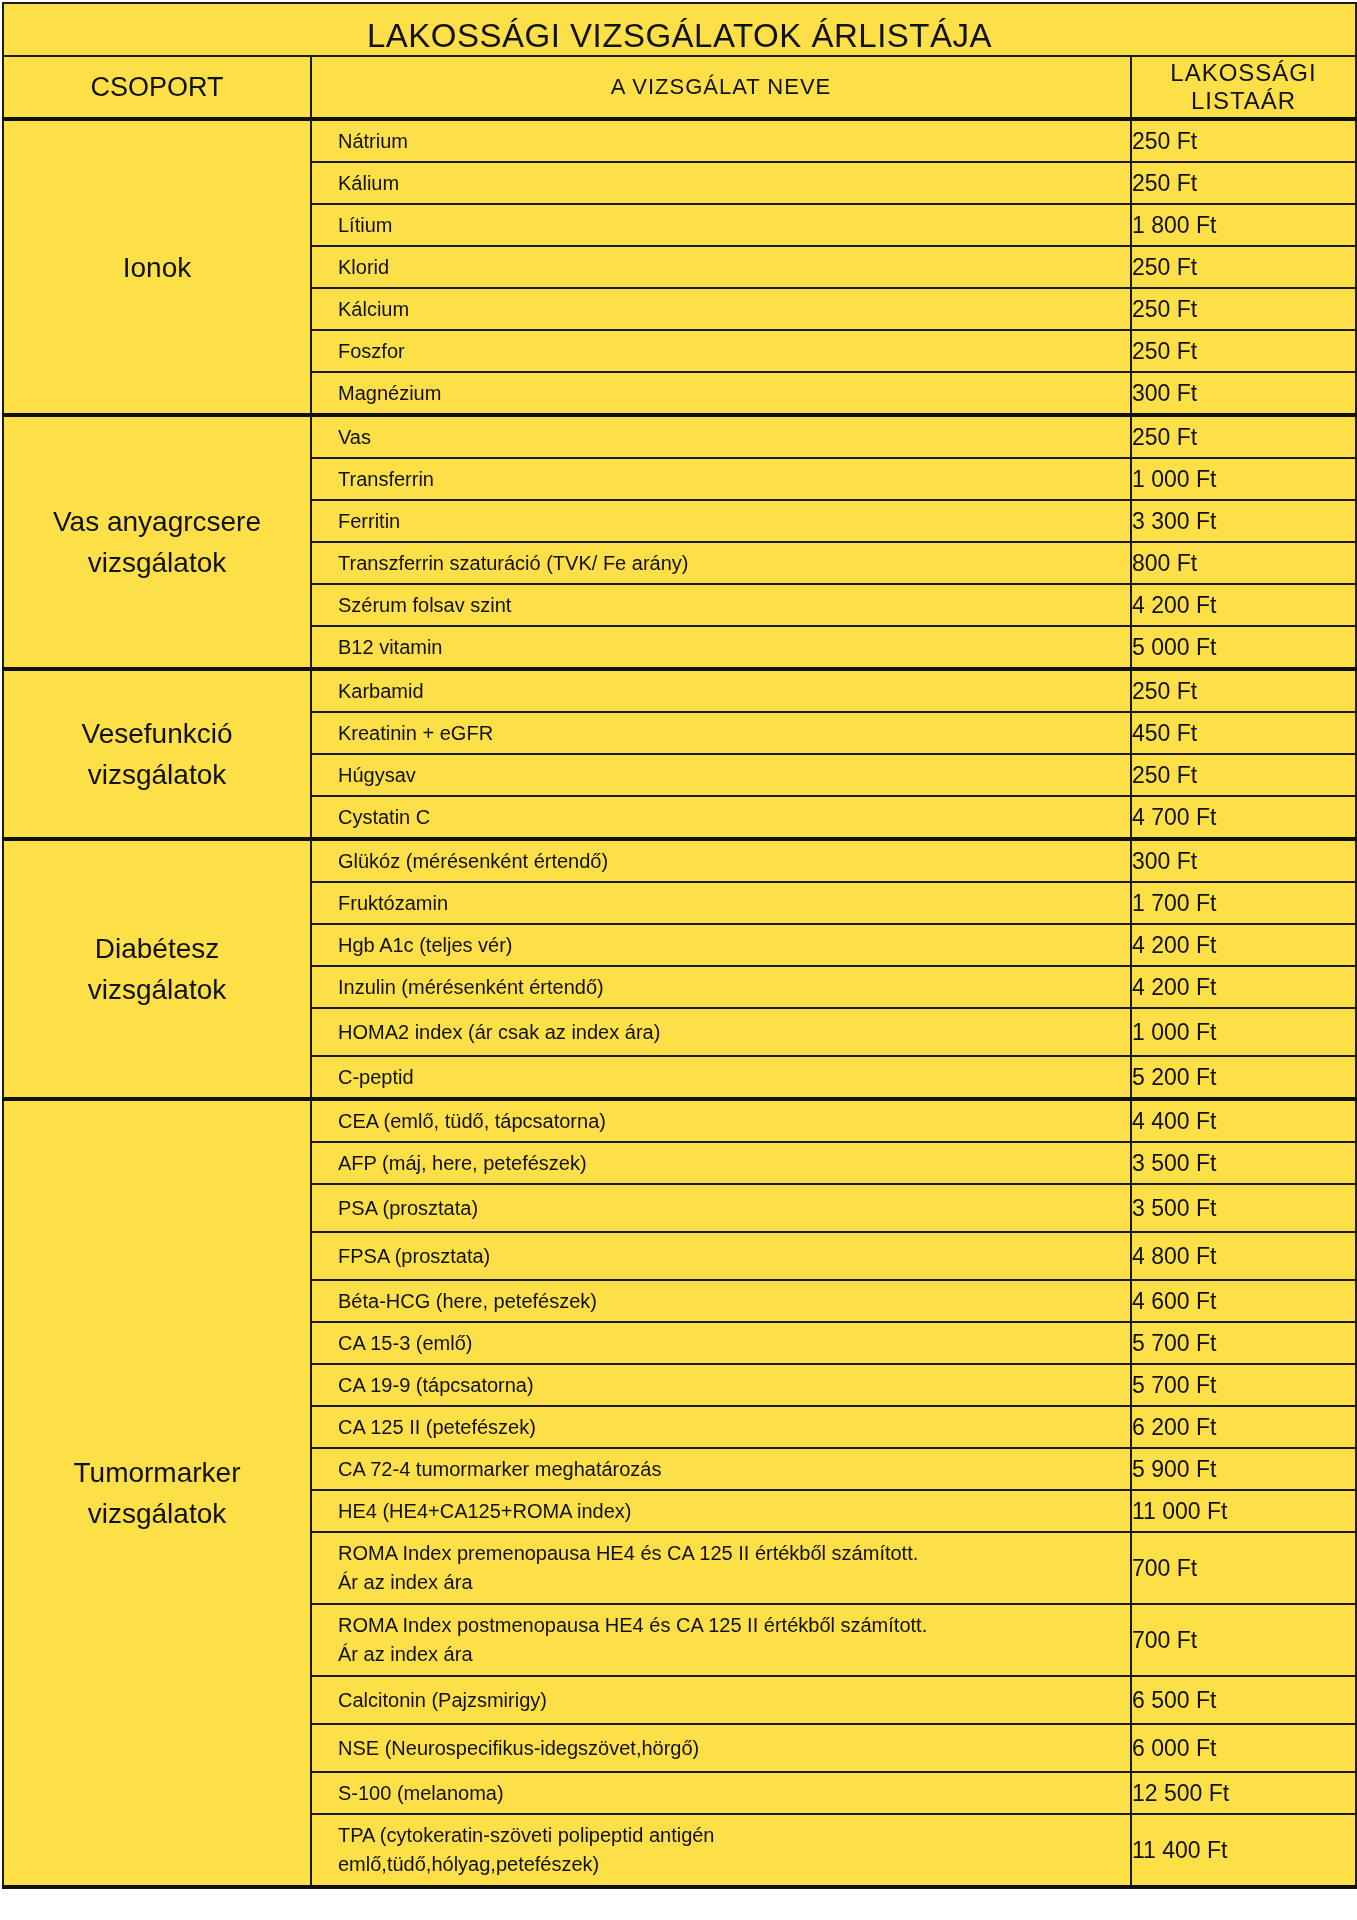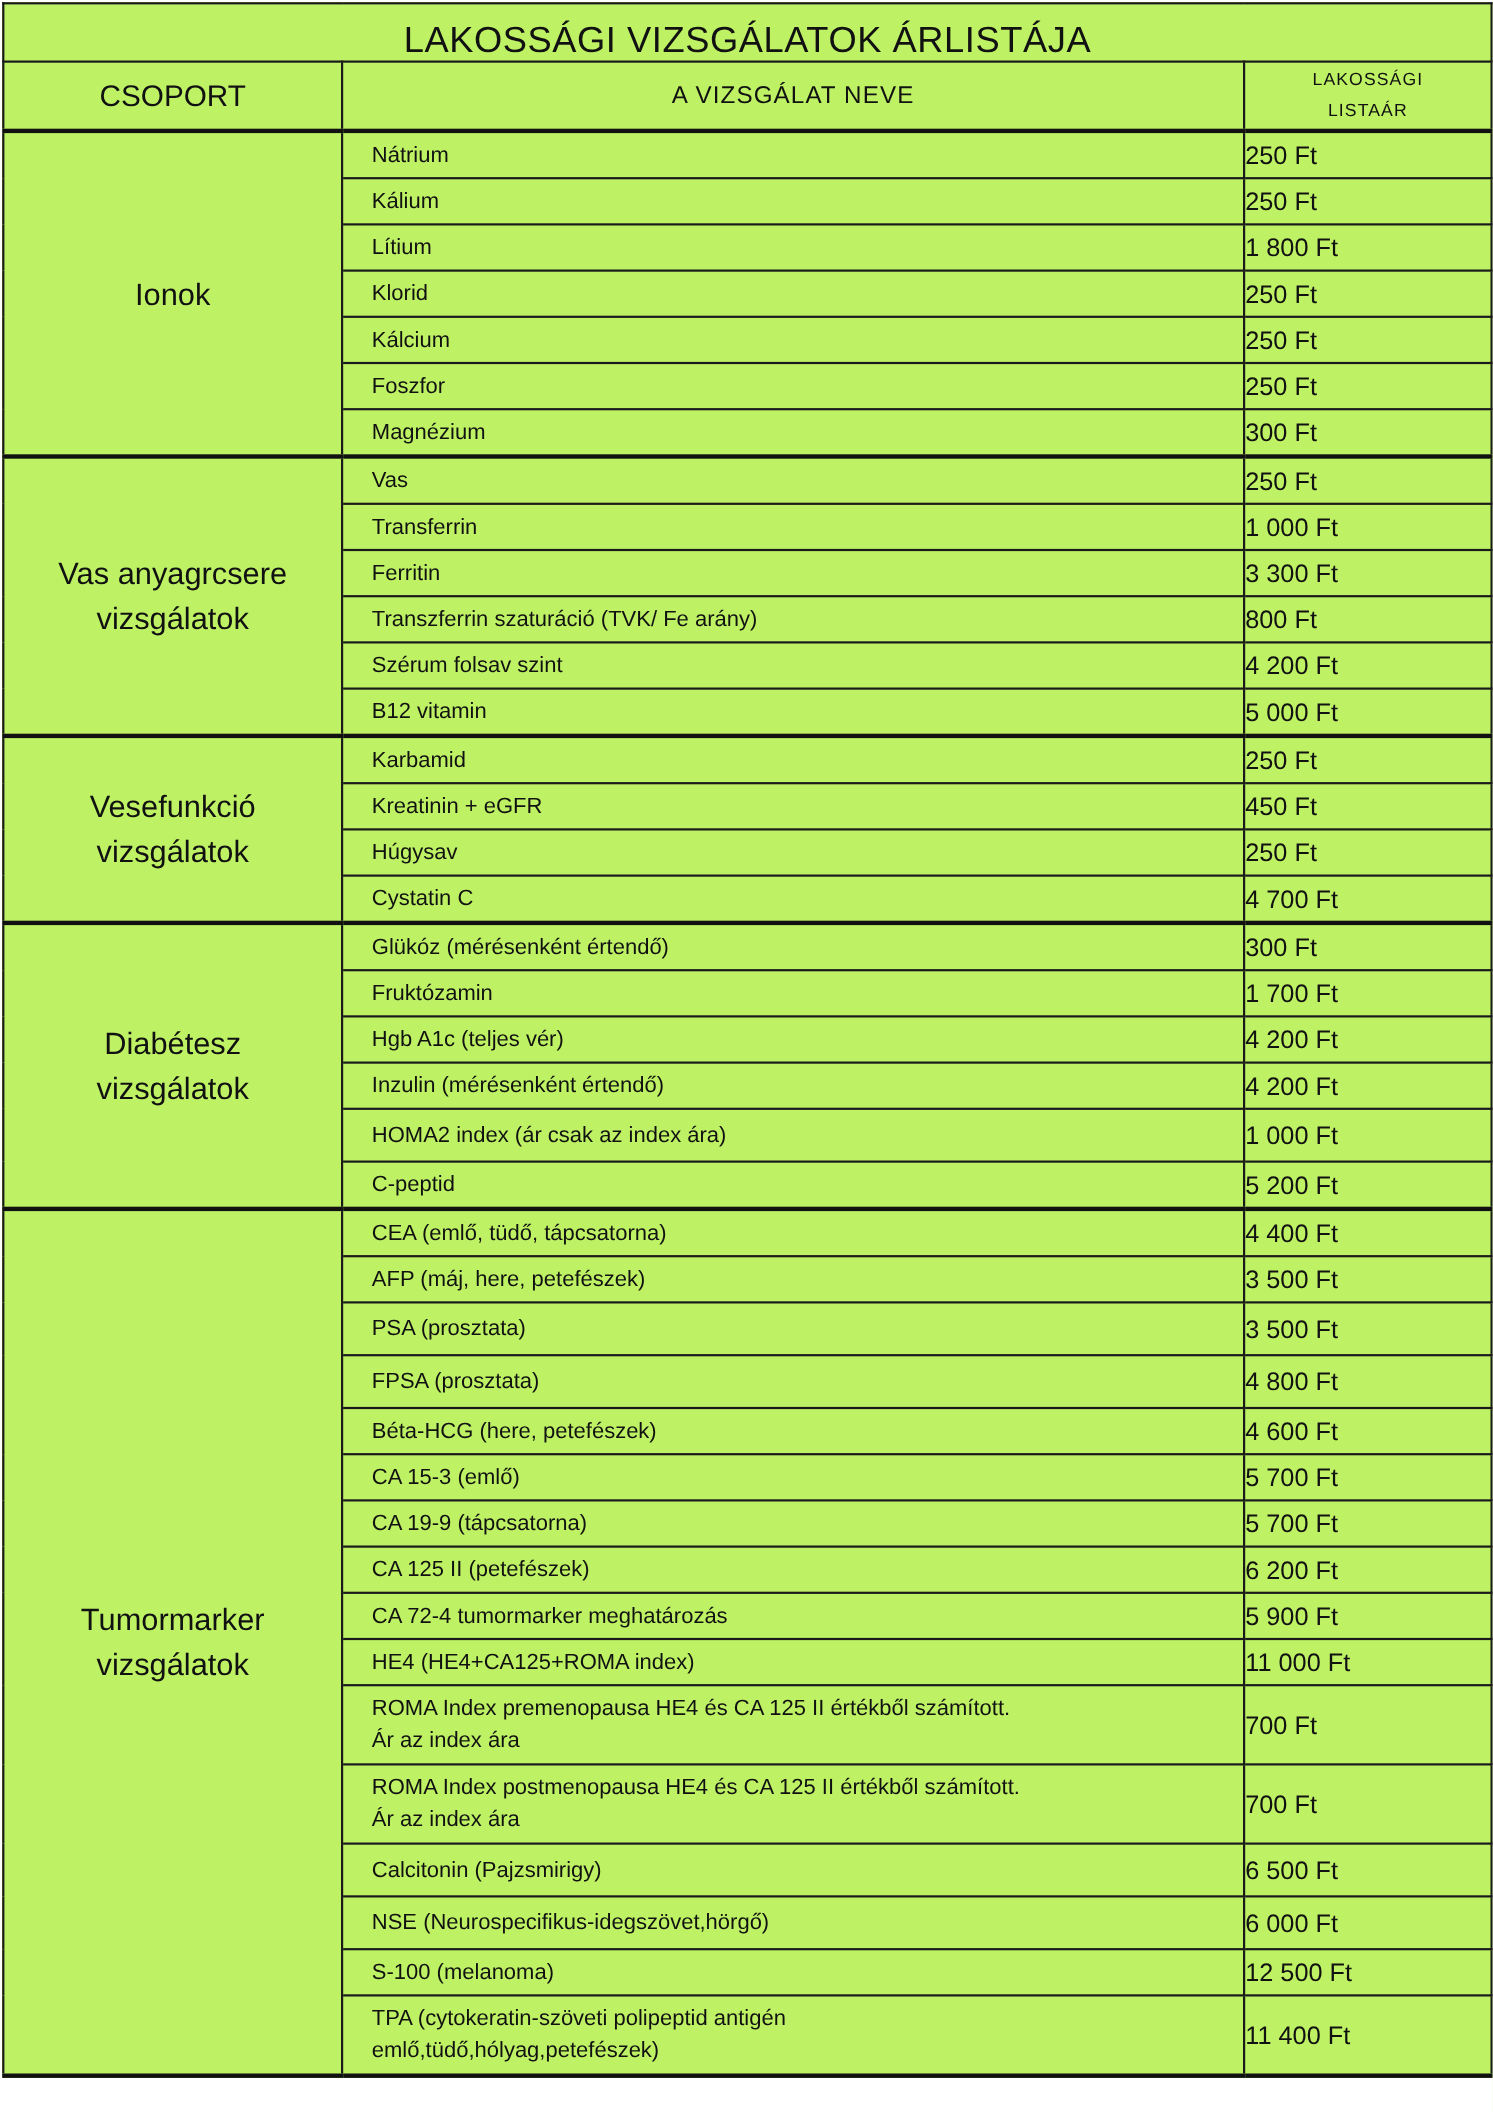--- a/index.html
+++ b/index.html
@@ -1,27 +1,27 @@
 <!DOCTYPE html>
 <html><head>
 <meta charset="utf-8">
 <style>
   html, body { margin: 0; padding: 0; background: #ffffff; }
   body { width: 1357px; height: 1920px; position: relative; overflow: hidden;
          font-family: "Liberation Sans", sans-serif; color: #111; }
   table.price { position: absolute; left: 2px; top: 2px; width: 1353px;
-          border-collapse: collapse; background: #bef264; table-layout: fixed; }
+          border-collapse: collapse; background: #fde047; table-layout: fixed; }
   table.price td, table.price th { border: 2px solid #1a1a1a; padding: 0; }
   col.c1 { width: 308px; } col.c2 { width: 820px; } col.c3 { width: 225px; }
   .title-cell { height: 51px; text-align: center; font-size: 33px; font-weight: normal;
                 letter-spacing: 0.5px; vertical-align: bottom; padding-bottom: 0; }
   .hdr { height: 60px; font-weight: normal; text-align: center; vertical-align: middle; }
   .hdr-group { font-size: 27px; }
   .hdr-name { font-size: 22px; letter-spacing: 1px; }
-  .hdr-price { font-size: 16px; line-height: 28px; letter-spacing: 1px; }
+  .hdr-price { font-size: 24px; line-height: 28px; letter-spacing: 1px; }
   .group-cell { text-align: center; vertical-align: middle; font-size: 28px; line-height: 41px;
                 border-bottom: 4px solid #111 !important; }
   .name-cell { font-size: 20px; padding-left: 26px !important; vertical-align: middle; line-height: 29px; }
   .price-cell { font-size: 23px; padding-right: 22px !important; vertical-align: middle; }
   tr.r td { height: 40px; }
   tr.r.tall td { height: 46px; }
   tr.r.double td { height: 70px; }
   tr.r.last-in-group td.name-cell, tr.r.last-in-group td.price-cell { border-bottom: 4px solid #111; }
   tr.head-row td, tr.head-row th { border-bottom: 4px solid #111; margin-top: 12px; }
 </style>

